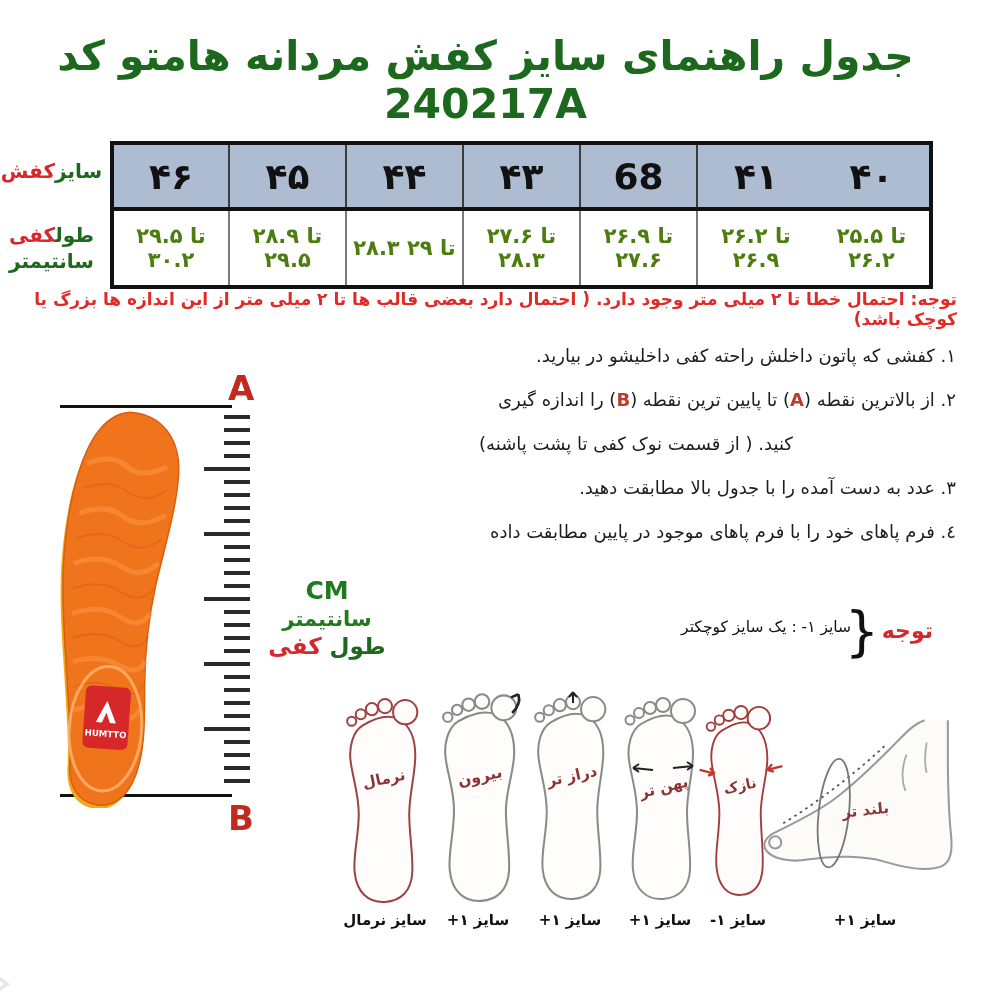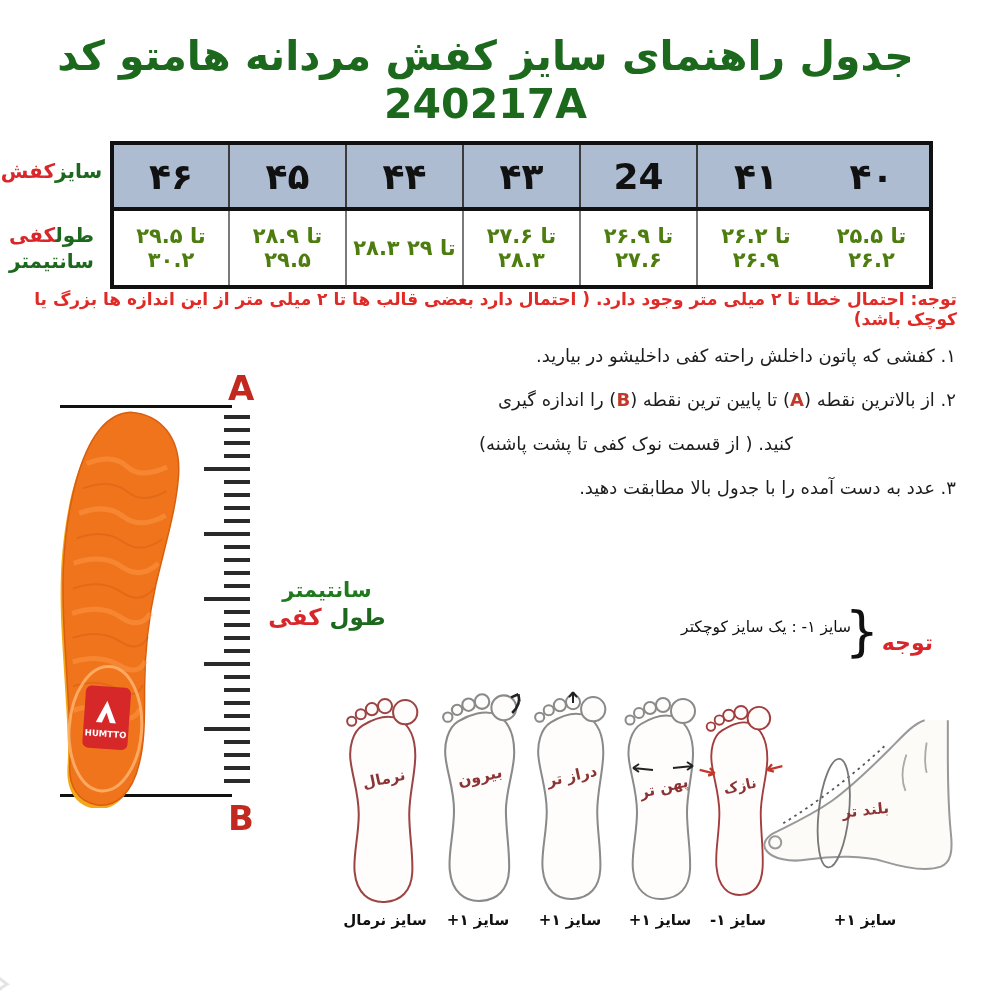--- a/index.html
+++ b/index.html
@@ -23,21 +23,21 @@
   
   .warning{position:absolute;top:289px;left:0;right:14px;text-align:right;
            font-size:17px;font-weight:bold;color:#e02a26;}
   
   .instructions{position:absolute;top:334px;right:15px;width:640px;text-align:right;
                 font-size:18px;color:#1d1d1d;}
   .instructions .ln{height:44px;line-height:44px;white-space:nowrap;}
   .ln.indent1{padding-left:0;padding-right:0;text-align:center;}
   .ab{color:#c0392b;font-weight:bold;}
   
-  .note-title{position:absolute;top:618px;right:38px;font-size:22px;font-weight:bold;color:#d8262b;margin-top:12px;}
+  .note-title{position:absolute;top:618px;right:38px;font-size:22px;font-weight:bold;color:#d8262b;}
   .note-brace{position:absolute;top:600px;right:92px;font-size:54px;color:#111;direction:ltr;font-weight:400;}
   .note-lines{position:absolute;top:611px;right:120px;text-align:right;font-size:15.5px;
               font-weight:normal;color:#111;line-height:2.15;white-space:nowrap;}
   
   .hline{position:absolute;left:60px;width:172px;height:3px;background:#111;}
   .hline.a{top:405px;} .hline.b{top:794px;}
   .mletter{position:absolute;left:228px;font-size:34px;font-weight:bold;color:#c22a20;direction:ltr;}
   .mletter.a{top:368px;} .mletter.b{top:798px;}
   .ruler{position:absolute;top:415px;left:200px;width:52px;height:378px;}
   .ruler .tick{position:absolute;right:2px;height:4px;background:#2a2a2a;}
@@ -65,21 +65,21 @@
   <div class="row-label two">
     <span class="g">طول</span><span class="r">کفی</span><br>
     <span class="g">سانتیمتر</span>
   </div>
 
   <table class="size-table">
     <tbody>
         <tr>
       <th>۴۰</th>
       <th>۴۱</th>
-      <th>24</th>
+      <th>68</th>
       <th>۴۳</th>
       <th>۴۴</th>
       <th>۴۵</th>
       <th>۴۶</th>
     </tr>
     <tr>
       <td>۲۵.۵ تا ۲۶.۲</td>
       <td>۲۶.۲ تا ۲۶.۹</td>
       <td>۲۶.۹ تا ۲۷.۶</td>
       <td>۲۷.۶ تا ۲۸.۳</td>
@@ -90,20 +90,21 @@
   </tbody>
     </table>
 
   <div class="warning">توجه: احتمال خطا تا ۲ میلی متر وجود دارد. ( احتمال دارد بعضی قالب ها تا ۲ میلی متر از این اندازه ها بزرگ یا کوچک باشد)</div>
 
   <div class="instructions">
     <div class="ln">۱. کفشی که پاتون داخلش راحته کفی داخلیشو در بیارید.</div>
     <div class="ln"><span>۲. از بالاترین نقطه (</span><span class="ab">A</span><span>) تا پایین ترین نقطه (</span><span class="ab">B</span><span>) را اندازه گیری</span></div>
     <div class="ln indent1">کنید. ( از قسمت نوک کفی تا پشت پاشنه)</div>
     <div class="ln">۳. عدد به دست آمده را با جدول بالا مطابقت دهید.</div>
+    <div class="ln">٤. فرم پاهای خود را با فرم پاهای موجود در پایین مطابقت داده</div>
   </div>
 
   <div class="note-title">توجه</div>
   <div class="note-brace">}</div>
   <div class="note-lines">
     <div>سایز ۱- : یک سایز کوچکتر</div>
   </div>
 
   <div class="hline a"></div>
   <div class="hline b"></div>
@@ -161,20 +162,21 @@
         <path d="M32,282 Q57,272 76,282 T101,276"></path>
       </g>
       <ellipse cx="67" cy="322" rx="36" ry="62" fill="none" stroke="#ffb673" stroke-width="3" opacity="0.8"></ellipse>
       <rect x="45" y="280" width="45" height="62" rx="6" fill="#d62828"></rect>
       <path d="M57,316 L67,294 L77,316 L71,316 L67,306 L63,316 Z" fill="#fff"></path>
       <text x="67.5" y="330" text-anchor="middle" font-size="8.5" font-weight="bold" fill="#fff" font-family="DejaVu Sans, sans-serif">HUMTTO</text>
     </g>
   </svg>
 
   <div class="cm-block">
+    <div class="cm">CM</div>
     <div class="unit">سانتیمتر</div>
     <div class="len">
       <span class="g">طول</span>
       <span class="r">کفی</span>
     </div>
   </div>
 
   <svg class="foot" style="left:334px;top:693px;width:102px;height:212px" viewBox="0 0 100 210">
     <g fill="#fffdfb" stroke="#9c4444" stroke-width="2">
       <path d="M28,32 C18,38 14,54 16,68 C18,84 24,100 24,120 C24,142 18,162 20,178 C22,198 34,208 50,207 C66,206 76,196 77,178 C78,160 74,140 74,120 C74,100 80,80 80,62 C80,44 74,32 64,26 C52,20 38,26 28,32 Z"></path>

